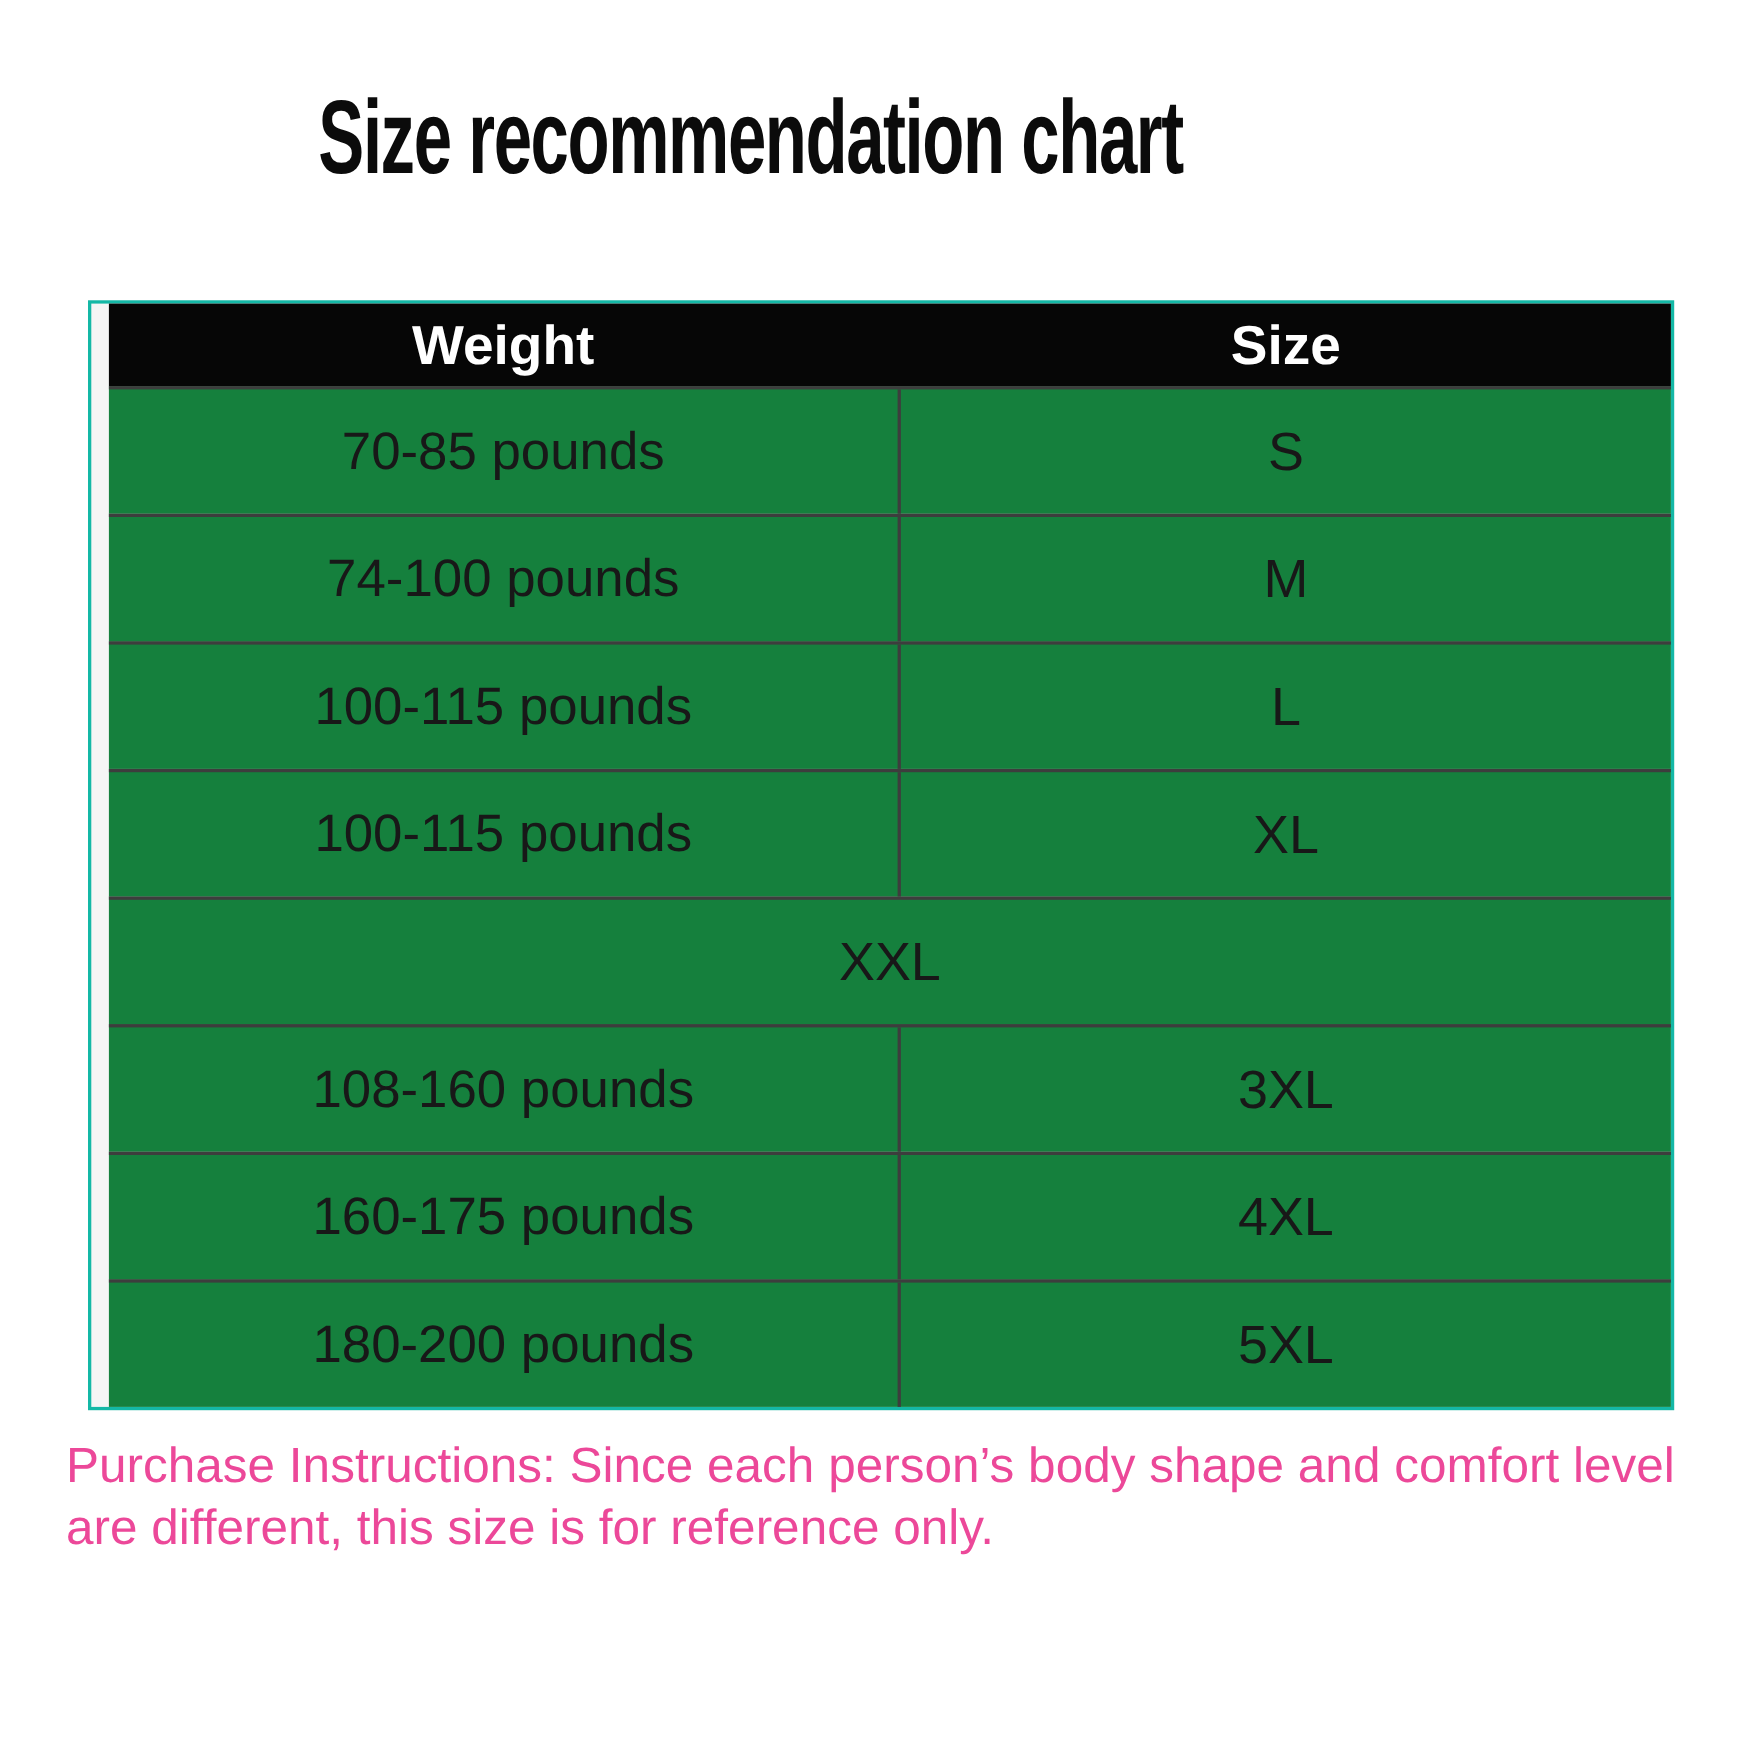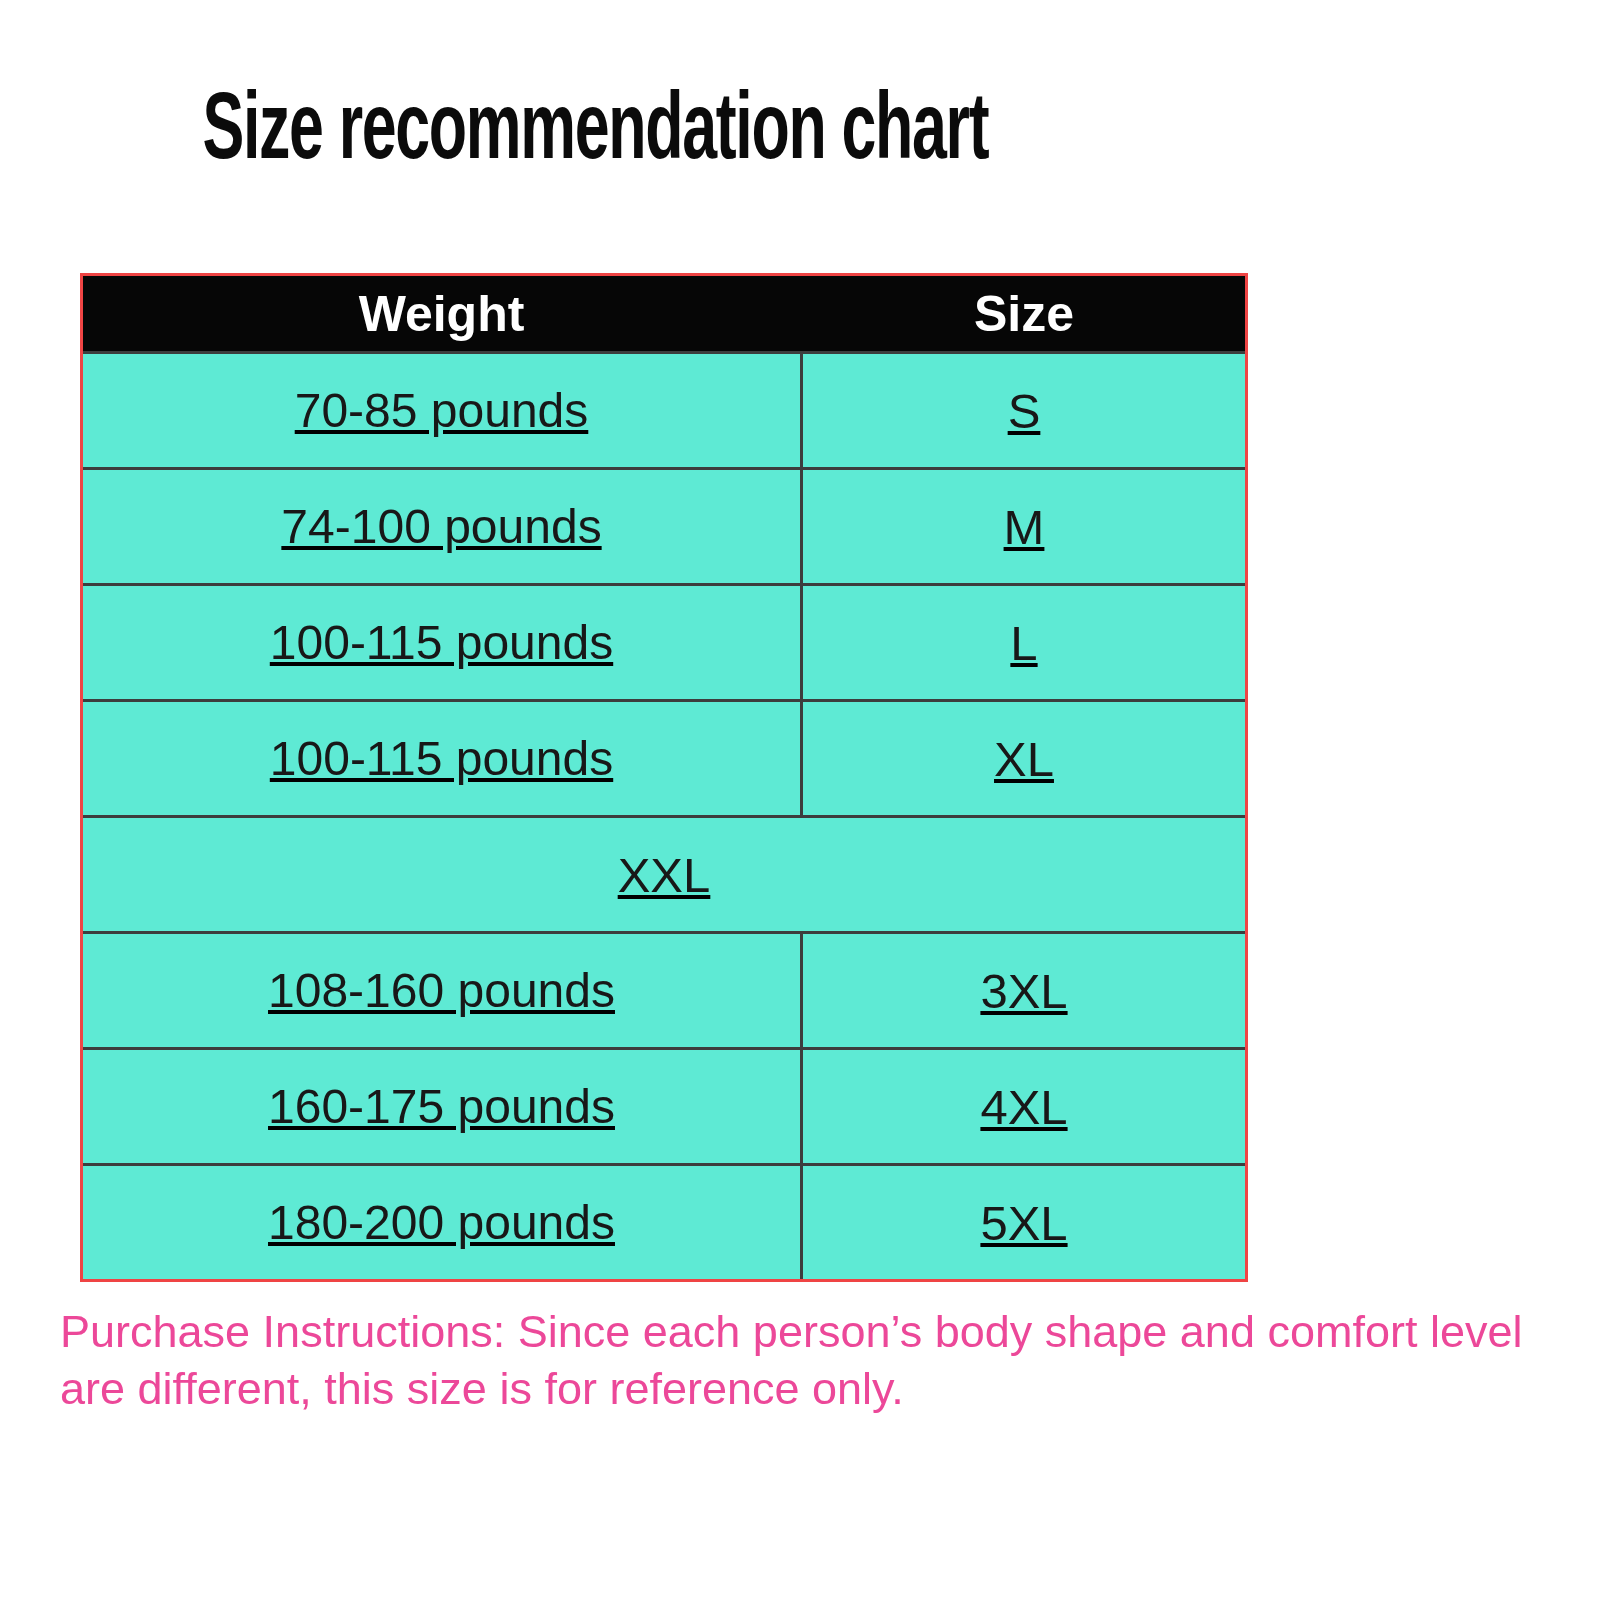--- a/index.html
+++ b/index.html
@@ -14,42 +14,44 @@
     position: relative;
     overflow: hidden;
   }
 
   
   .title-wrap {
     position: absolute;
     top: 78px;
     left: 0;
     width: 1364px;
+    text-align: center;
   }
   .title {
     display: inline-block;
     font-size: 95px;
     font-weight: bold;
     color: #0b0b0b;
     letter-spacing: -2px;
     white-space: nowrap;
     transform: scaleX(0.66);
     transform-origin: 50% 50%;
     line-height: 1;
   }
 
   
   .size-table {
     position: absolute;
     left: 80px;
     top: 273px;
-    width: 1168px;
-    border: 3px solid #ef4444;
+    width: 1442px;
+    border: 3px solid #14b8a6;
     box-sizing: border-box;
     background: #f5f5f5;
+    padding-left: 16px;
   }
   .thead {
     display: flex;
     height: 75px;
     background: #060606;
     color: #ffffff;
     align-items: center;
   }
   .thead .c1 {
     width: 717px;
@@ -60,23 +62,22 @@
   }
   .thead .c2 {
     flex: 1;
     text-align: center;
     font-size: 50px;
     font-weight: bold;
   }
   .trow {
     display: flex;
     height: 113px;
-    background: #5eead4;
+    background: #15803d;
     border-top: 3px solid #3d3d3d;
-    text-decoration: underline;
   }
   .trow .c1 {
     width: 717px;
     border-right: 3px solid #3d3d3d;
     display: flex;
     align-items: center;
     justify-content: center;
     font-size: 48px;
     color: #181818;
   }

